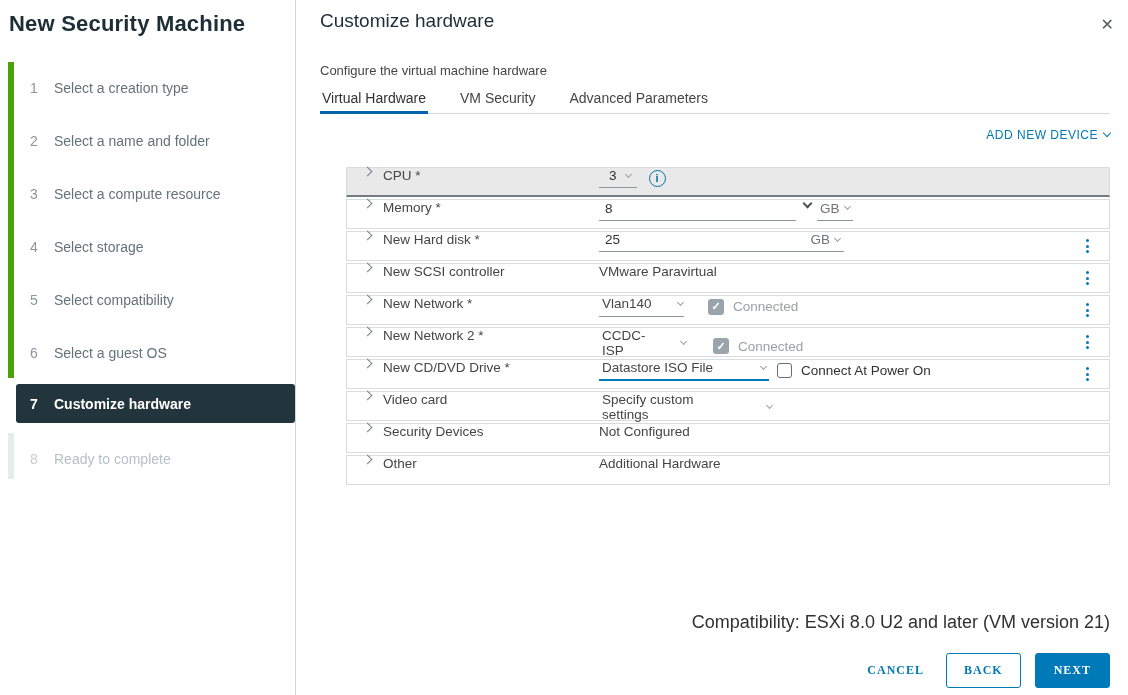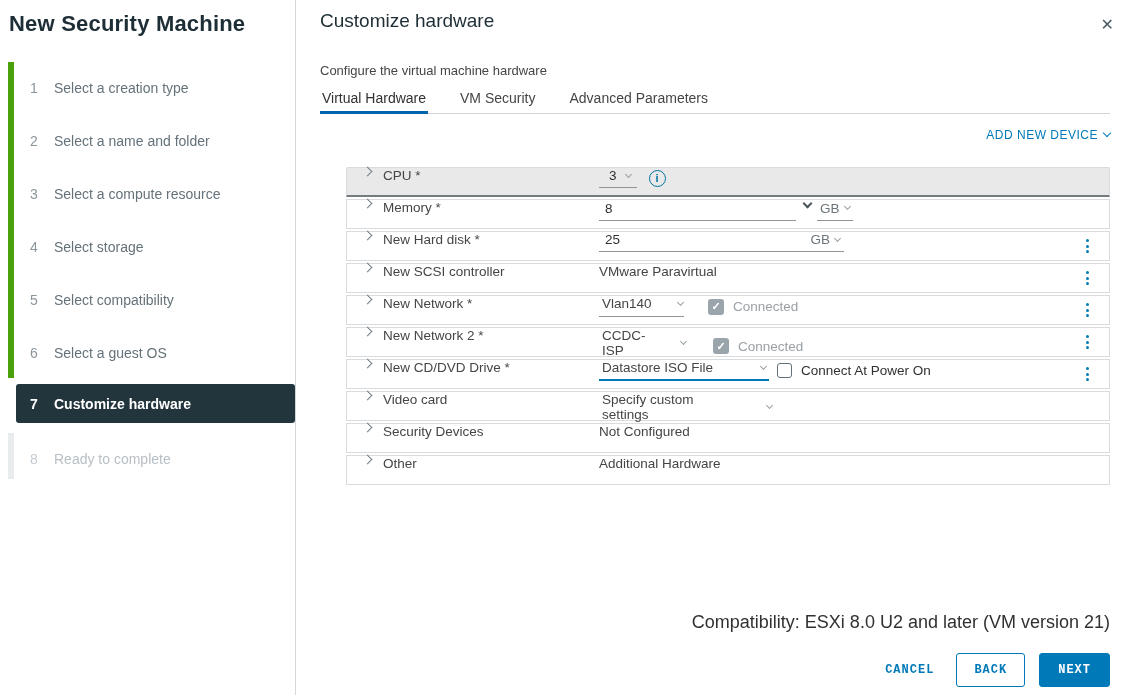--- a/index.html
+++ b/index.html
@@ -84,21 +84,21 @@
                       display:flex; align-items:center; justify-content:center;
                       color:#fff; font-size:11px; font-weight:700; margin-left:24px; }
   .cb-label-muted { margin-left:9px; font-size:13.5px; color:#9aa0a6; }
   .checkbox-unchecked { width:15px; height:15px; background:#fff; border:1px solid #616f76;
                         border-radius:3px; margin-left:8px; flex:none; cursor:pointer; }
   .cb-label { margin-left:9px; font-size:13.5px; color:#313131; }
 
   
   .compat { position:absolute; right:18px; top:612px; font-size:18px; color:#313131; }
   .footer-buttons { position:absolute; right:18px; top:653px; display:flex; align-items:center; gap:14px; }
-  .btn { font-family:Liberation Mono, monospace; font-size:12px; font-weight:700;
+  .btn { font-family:Liberation Serif, serif; font-size:12px; font-weight:700;
          letter-spacing:1px; cursor:pointer; border-radius:3px; }
   .btn-cancel { color:#0079b8; background:none; border:none; padding:10px 8px; }
   .btn-back { color:#0079b8; background:#fff; border:1px solid #0079b8; padding:9px 17px; }
   .btn-next { color:#fff; background:#0079b8; border:1px solid #0079b8; padding:9px 18px; }
 </style>
 </head>
 <body>
 
 <div class="sidebar">
   <div class="wizard-title">New Security Machine</div>

